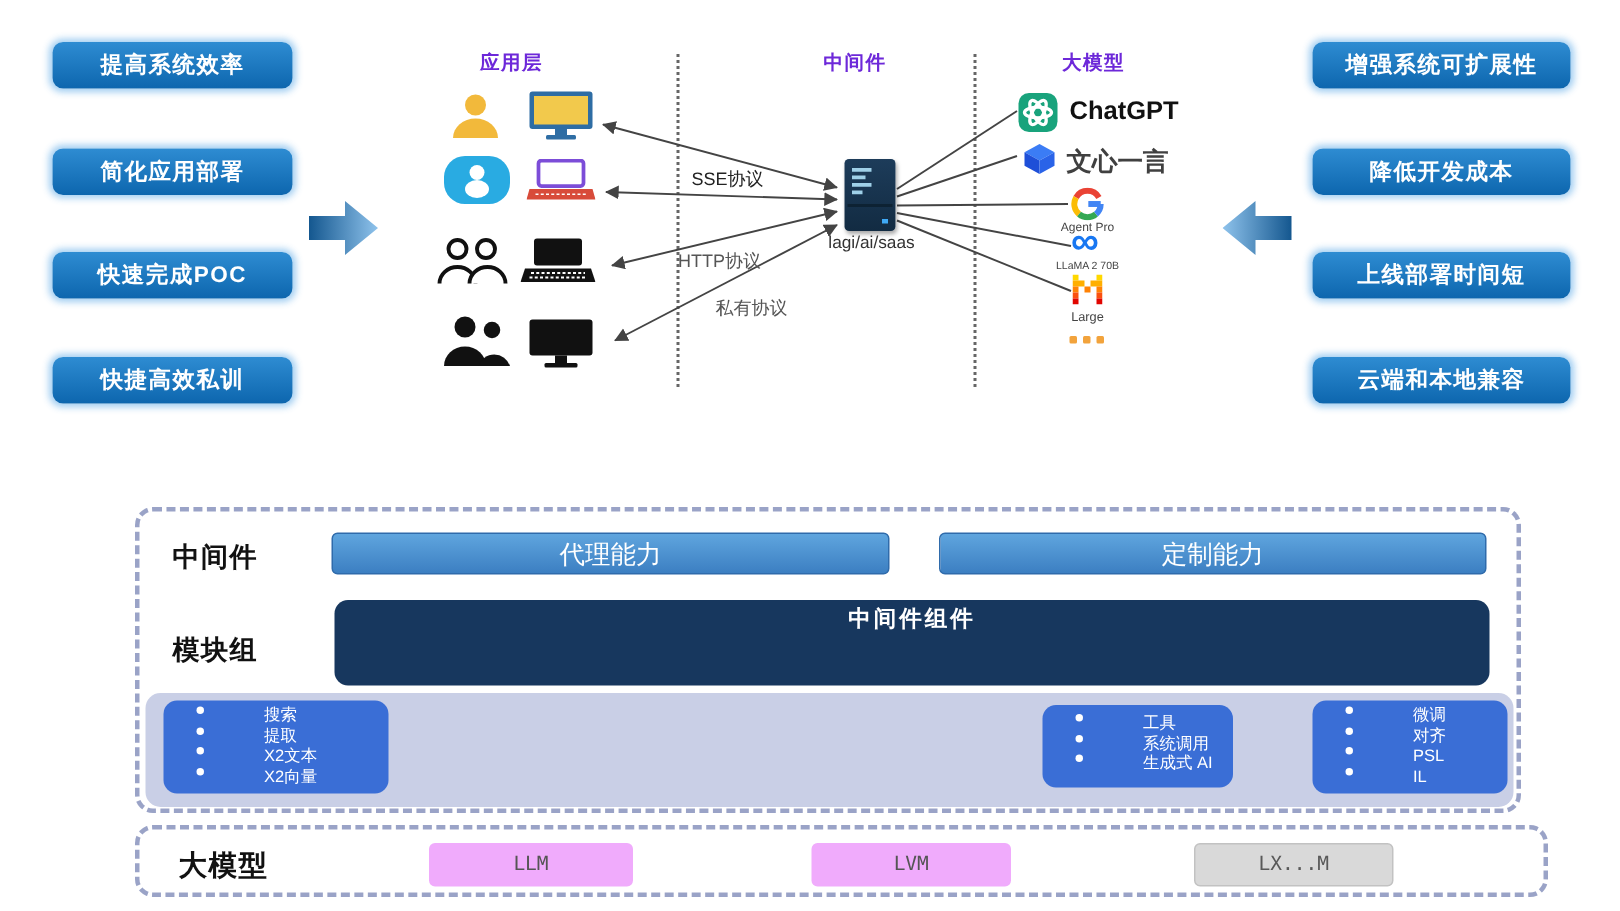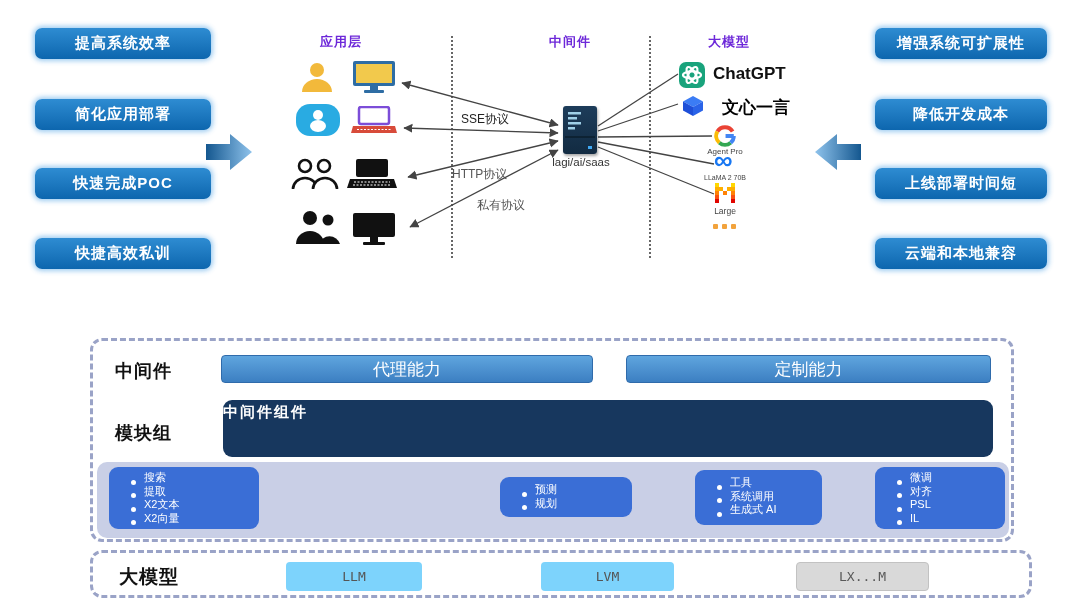--- a/index.html
+++ b/index.html
@@ -5,68 +5,68 @@
   html,body{margin:0;padding:0;background:#fff;}
   .canvas{position:relative;width:1080px;height:607px;background:#fff;
     font-family:"Liberation Sans",sans-serif;overflow:hidden;}
 
   
   .pill{position:absolute;height:31px;border-radius:7px;
     background:linear-gradient(180deg,#2e8cd2 0%,#0d66ae 100%);
     color:#fff;font-weight:bold;font-size:15px;letter-spacing:1px;
     display:flex;align-items:center;justify-content:center;
     box-shadow:0 0 5px 2px rgba(150,200,240,.9);}
-  .pill.l{left:35px;width:176px;}
+  .pill.l{left:35px;width:160px;}
   .pill.r{left:875px;width:172px;}
 
   
   .col-label{position:absolute;color:#6d28d9;font-weight:bold;font-size:13px;letter-spacing:1px;}
   .vsep{position:absolute;top:36px;height:222px;width:0;border-left:2px dotted #666;}
   .icon{position:absolute;}
   .proto{position:absolute;font-size:12px;color:#555;}
   .proto.b{font-weight:normal;color:#222;}
   .server{position:absolute;left:563px;top:106px;width:34px;height:48px;border-radius:3px;
     background:linear-gradient(180deg,#1d3c5a 0%,#122b42 100%);box-shadow:1px 2px 3px rgba(0,0,0,.35);}
   .server-label{position:absolute;left:536px;top:156px;width:90px;text-align:center;
     font-size:11.5px;color:#333;}
   .model-name{position:absolute;font-weight:bold;font-size:17px;color:#111;}
-  .model-name.wx{color:#000000;margin-left:11px;}
+  .model-name.wx{color:#404040;}
   .model-caption{position:absolute;font-size:8px;color:#444;text-align:center;}
   .dots{position:absolute;left:713px;top:224px;display:flex;gap:4px;}
   .dots span{width:5px;height:5px;background:#F2A33C;border-radius:1px;}
   .lines{position:absolute;left:0;top:0;pointer-events:none;}
 
   
   .dashedbox{position:absolute;border:3px dashed #9aa3c7;border-radius:12px;background:#fff;box-sizing:border-box;}
   .industry-title{width:100%;height:100%;display:flex;align-items:center;justify-content:center;
     font-size:20px;font-weight:bold;color:#111;letter-spacing:1px;}
   .sec-label{position:absolute;font-weight:bold;font-size:18px;color:#111;letter-spacing:1px;}
   .cap-bar{position:absolute;height:28px;border-radius:4px;
     background:linear-gradient(180deg,#5fa5de 0%,#3c7fc2 100%);border:1px solid #2f6bab;
     color:#fff;font-family:"Liberation Serif",serif;font-size:17px;
     display:flex;align-items:center;justify-content:center;box-sizing:border-box;}
   .dark-bar{position:absolute;left:130px;top:59px;width:770px;height:57px;
     background:#17375E;border-radius:9px;color:#fff;}
-  .dark-title{text-align:left;font-weight:bold;font-size:15px;margin-top:3px;letter-spacing:2px;}
+  .dark-title{text-align:center;font-weight:bold;font-size:15px;margin-top:3px;letter-spacing:2px;}
   .comp-row{position:absolute;left:0;top:25px;width:100%;display:flex;
     padding:0 16px;box-sizing:border-box;justify-content:space-between;}
   .comp{height:25px;border-radius:4px;background:#5b9bd5;border:1px solid #7fb2de;
     color:#fff;font-family:"DejaVu Sans Mono","Liberation Mono",monospace;font-size:13px;
     display:flex;align-items:center;justify-content:center;box-sizing:border-box;}
   .light{position:absolute;left:4px;top:121px;width:912px;height:76px;
     background:#c9cfe6;border-radius:10px;}
   .items-box{position:absolute;background:#3a6ed6;border-radius:9px;color:#fff;box-sizing:border-box;padding-top:4px;}
   .items-box ul{list-style:none;margin:0;padding:0;}
-  .items-box li{display:flex;align-items:flex-end;gap:8px;padding-left:22px;
+  .items-box li{display:flex;align-items:flex-start;gap:40px;padding-left:22px;
     font-size:11px;line-height:13.5px;}
   .dot{width:5px;height:5px;border-radius:50%;background:#fff;flex:none;}
   .model-box{position:absolute;top:9px;height:29px;border-radius:4px;
     display:flex;align-items:center;justify-content:center;
     font-family:"DejaVu Sans Mono","Liberation Mono",monospace;font-size:13px;color:#555;box-sizing:border-box;}
-  .model-box.yellow{background:#7dd3fc;}
+  .model-box.yellow{background:#f0abfc;}
   .model-box.gray{background:#D9D9D9;color:#595959;border:1px solid #c2c2c2;}
 </style>
 </head>
 <body>
 
 <div class="canvas">
 
   <div class="pill l" style="top:28px">提高系统效率</div>
   <div class="pill l" style="top:168px">快速完成POC</div>
   <div class="pill l" style="top:99px">简化应用部署</div>
@@ -266,32 +266,20 @@
           <li>
               <span class="dot"></span>
               <span>X2文本</span>
             </li>
           <li>
               <span class="dot"></span>
               <span>X2向量</span>
             </li>
         </ul>
       </div>
-      <div class="items-box" style="left:403px;top:15px;width:132px;height:40px;padding-top:6px">
-        <ul>
-          <li>
-              <span class="dot"></span>
-              <span>预测</span>
-            </li>
-          <li>
-              <span class="dot"></span>
-              <span>规划</span>
-            </li>
-        </ul>
-      </div>
       <div class="items-box" style="left:598px;top:8px;width:127px;height:55px;padding-top:6px">
         <ul>
           <li>
               <span class="dot"></span>
               <span>工具</span>
             </li>
           <li>
               <span class="dot"></span>
               <span>系统调用</span>
             </li>

